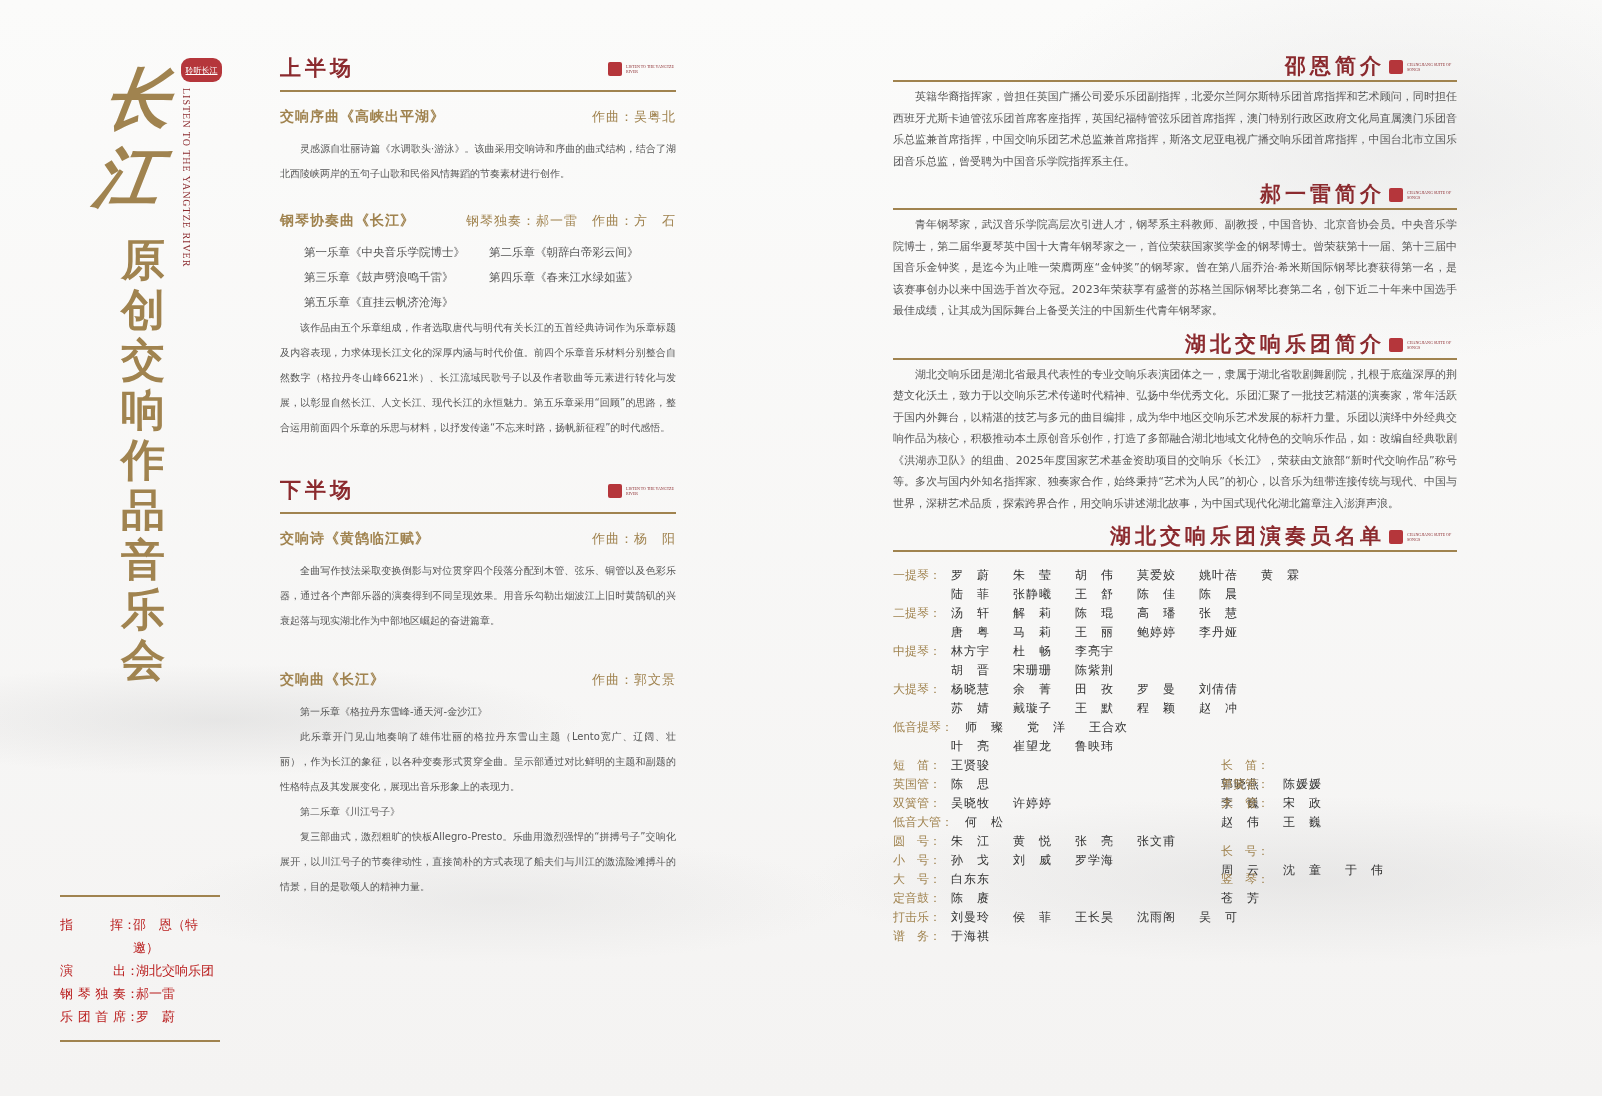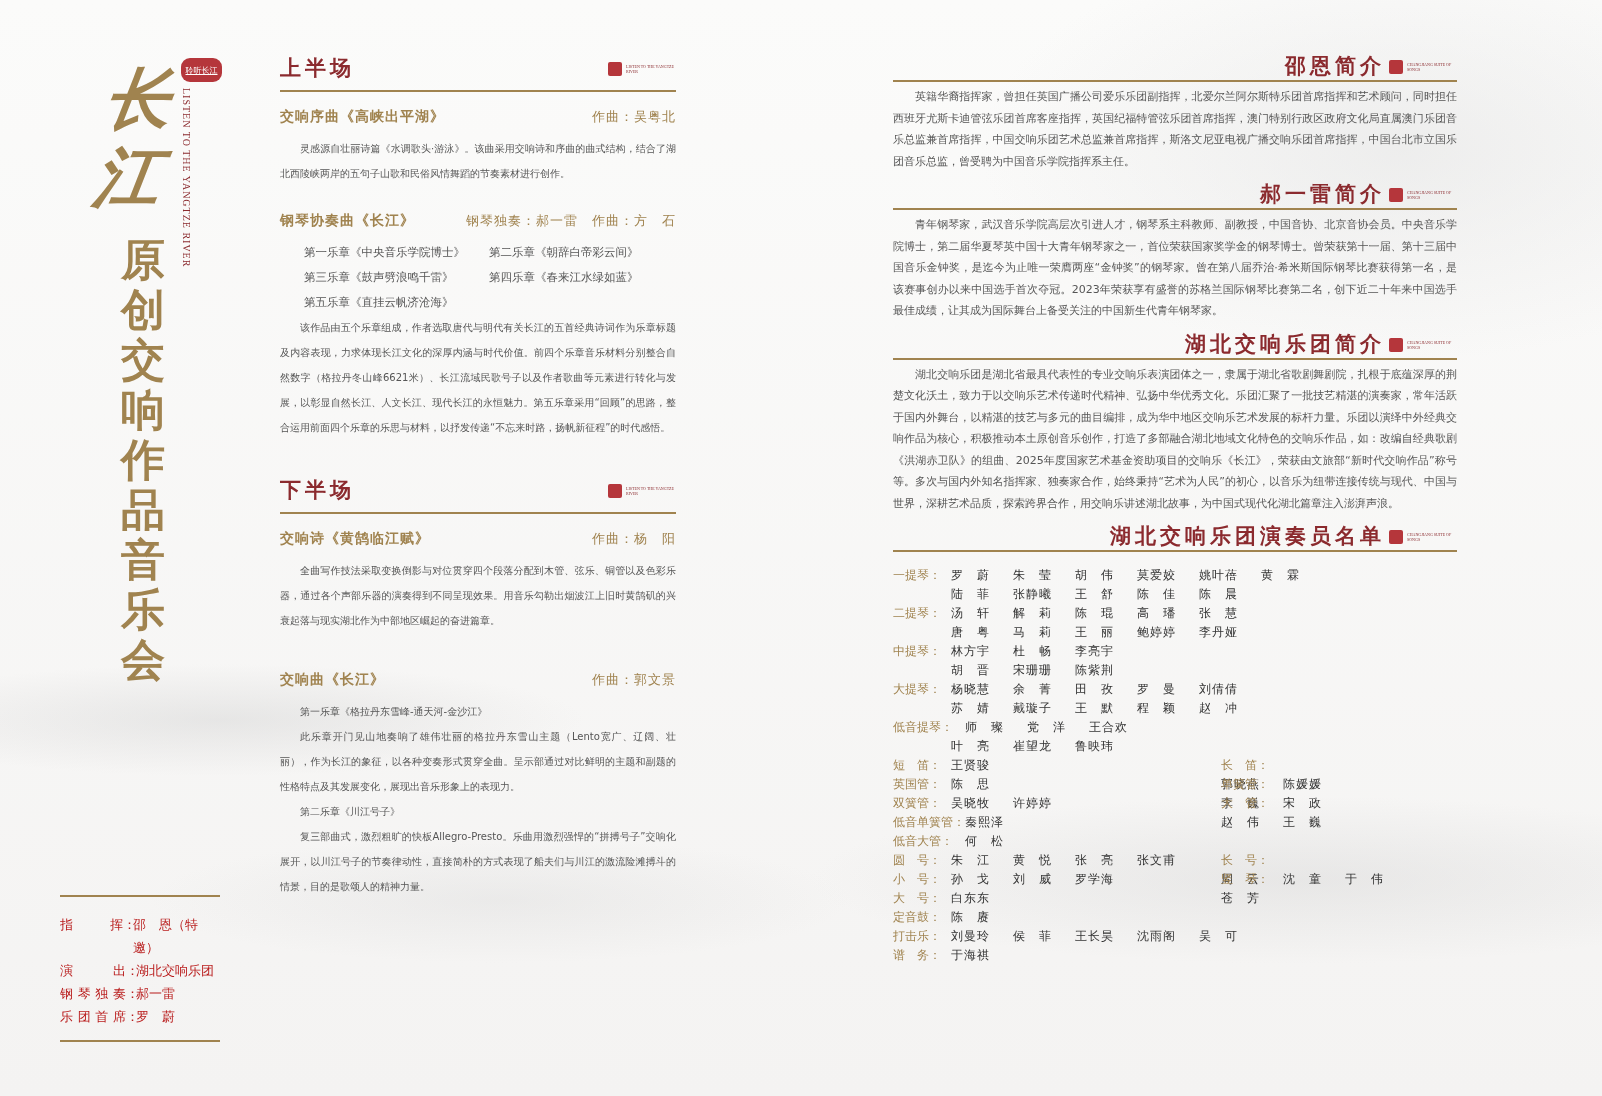--- a/index.html
+++ b/index.html
@@ -326,26 +326,20 @@
         </span>
       </div>
       <div class="rrow">
         <span class="rlabel">双簧管：</span>
         <span class="rnames">
           <span>吴晓牧</span>
           <span>许婷婷</span>
         </span>
       </div>
       <div class="rrow">
-        <span class="rlabel wide">低音单簧管：</span>
-        <span class="rnames">
-          <span>秦熙泽</span>
-        </span>
-      </div>
-      <div class="rrow">
         <span class="rlabel wide">低音大管：</span>
         <span class="rnames">
           <span>何　松</span>
         </span>
       </div>
       <div class="rrow">
         <span class="rlabel">圆　号：</span>
         <span class="rnames">
           <span>朱　江</span>
           <span>黄　悦</span>
@@ -403,21 +397,21 @@
           <span>宋　政</span>
         </span>
       </div>
       <div class="rrow roster-right" style="top: 228px;">
         <span class="rlabel">大　管：</span>
         <span class="rnames">
           <span>赵　伟</span>
           <span>王　巍</span>
         </span>
       </div>
-      <div class="rrow roster-right" style="top: 285px;">
+      <div class="rrow roster-right" style="top: 285px; justify-content: center;">
         <span class="rlabel">长　号：</span>
         <span class="rnames">
           <span>周　云</span>
           <span>沈　童</span>
           <span>于　伟</span>
         </span>
       </div>
       <div class="rrow roster-right" style="top: 304px;">
         <span class="rlabel">竖　琴：</span>
         <span class="rnames">

